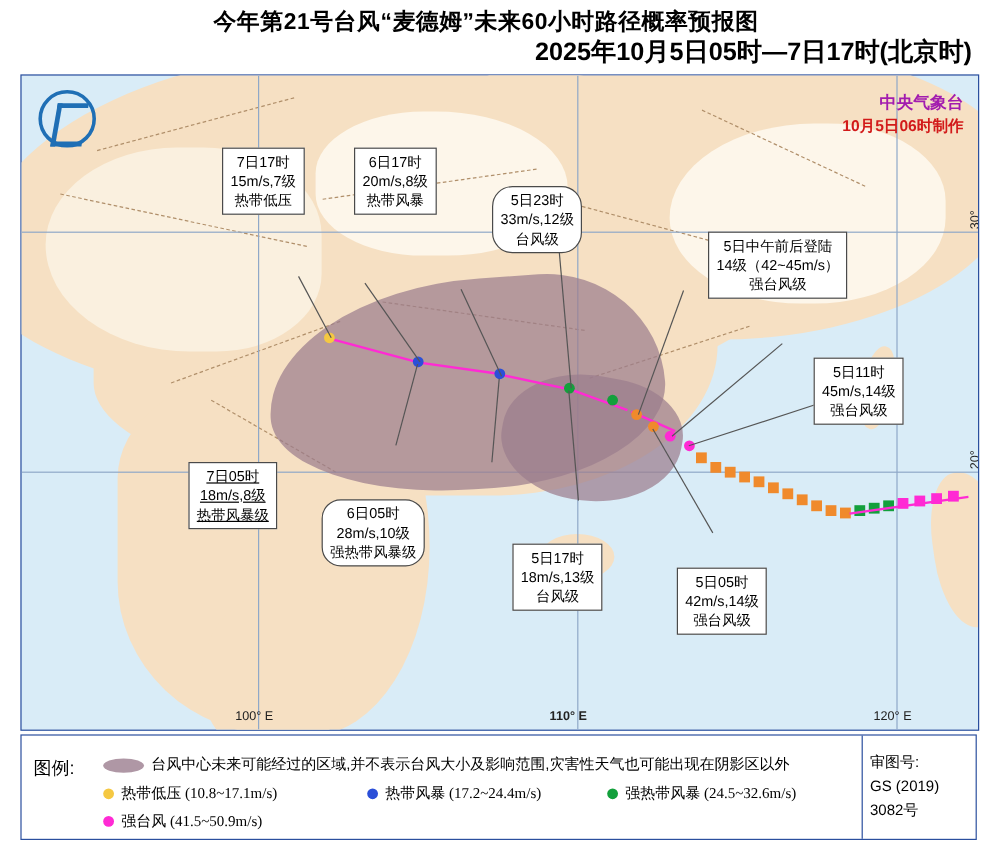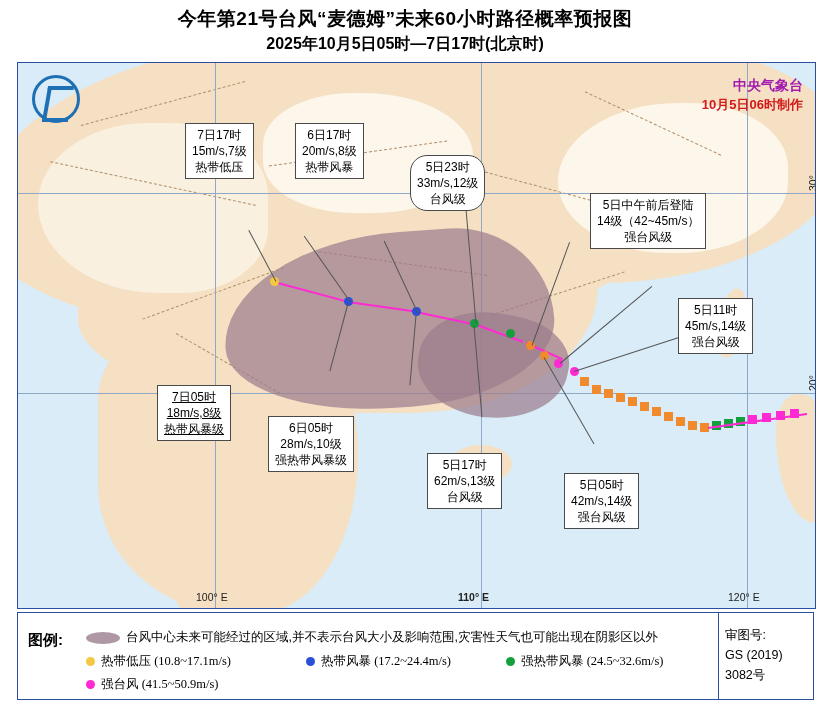--- a/index.html
+++ b/index.html
@@ -12,21 +12,21 @@
     overflow:hidden;
   }
   .title-block{
     position:absolute;left:0;top:6px;width:810px;text-align:center;
   }
   .title-line1{
     font-size:19px;font-weight:bold;letter-spacing:.5px;color:#000;
     line-height:26px;
   }
   .title-line2{
-    font-size:16px;font-weight:bold;color:#000;line-height:24px;
+    font-size:21px;font-weight:bold;color:#000;line-height:24px;text-align:right;
   }
   .map-frame{
     position:absolute;left:17px;top:62px;width:797px;height:545px;
     border:1px solid #2b4f9e;
     background:#d9ecf7;
     overflow:hidden;
   }
   
   .land{position:absolute;}
   .china-main{
@@ -151,21 +151,21 @@
     position:absolute;height:0;border-top:1px solid #555;
     transform-origin:left center;
   }
   
   .legend{
     position:absolute;left:17px;top:612px;width:797px;height:88px;
     border:1px solid #2b4f9e;
     box-sizing:border-box;
   }
   .legend-title{
-    position:absolute;left:10px;top:18px;font-size:15px;font-weight:bold;
+    position:absolute;left:10px;top:18px;font-size:15px;font-weight:normal;
   }
   .legend-cone-row{
     position:absolute;left:68px;top:16px;font-size:12.5px;
   }
   .cone-swatch{
     display:inline-block;width:34px;height:12px;background:#9b7d8e;
     opacity:.8;border-radius:50%;vertical-align:middle;margin-right:6px;
   }
   .legend-grid{
     position:absolute;left:68px;top:40px;width:600px;
@@ -311,29 +311,29 @@
     <div>45m/s,14级</div>
     <div>强台风级</div>
   </div>
 
   <div class="callout" style="left:139px;top:322px;text-decoration:underline;">
     <div>7日05时</div>
     <div>18m/s,8级</div>
     <div>热带风暴级</div>
   </div>
 
-  <div class="callout" style="left:250px;top:353px;">
+  <div class="callout" style="left:250px;top:353px;border-radius:16px;">
     <div>6日05时</div>
     <div>28m/s,10级</div>
     <div>强热带风暴级</div>
   </div>
 
   <div class="callout" style="left:409px;top:390px;">
     <div>5日17时</div>
-    <div>62m/s,13级</div>
+    <div>18m/s,13级</div>
     <div>台风级</div>
   </div>
 
   <div class="callout" style="left:546px;top:410px;">
     <div>5日05时</div>
     <div>42m/s,14级</div>
     <div>强台风级</div>
   </div>
 
 </div>

